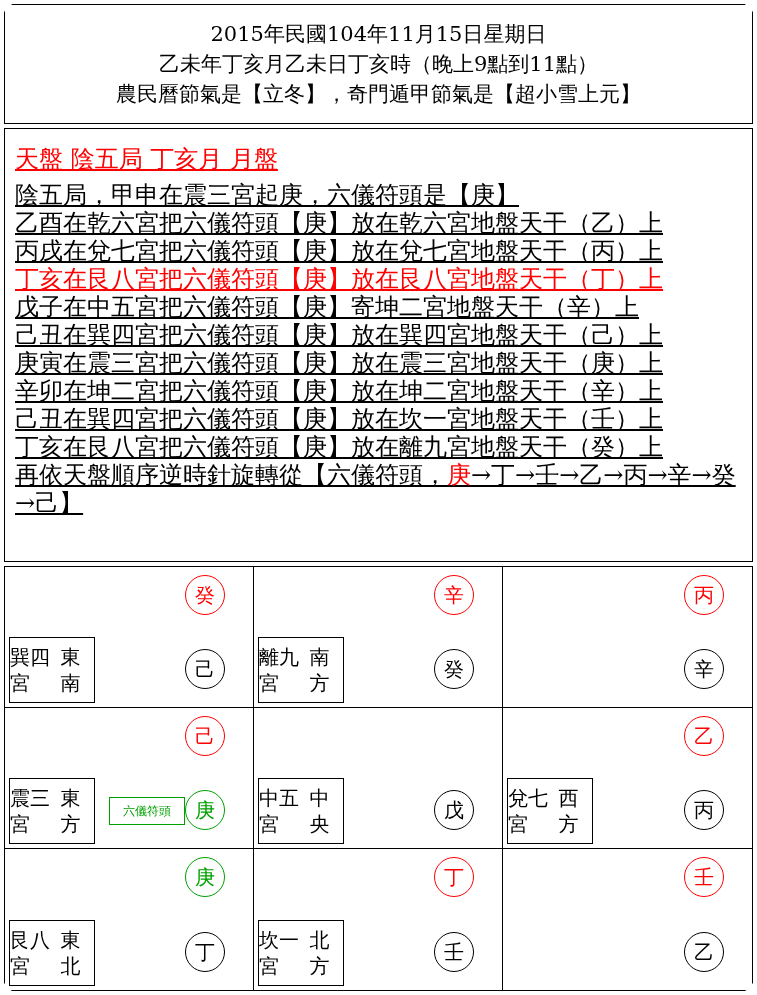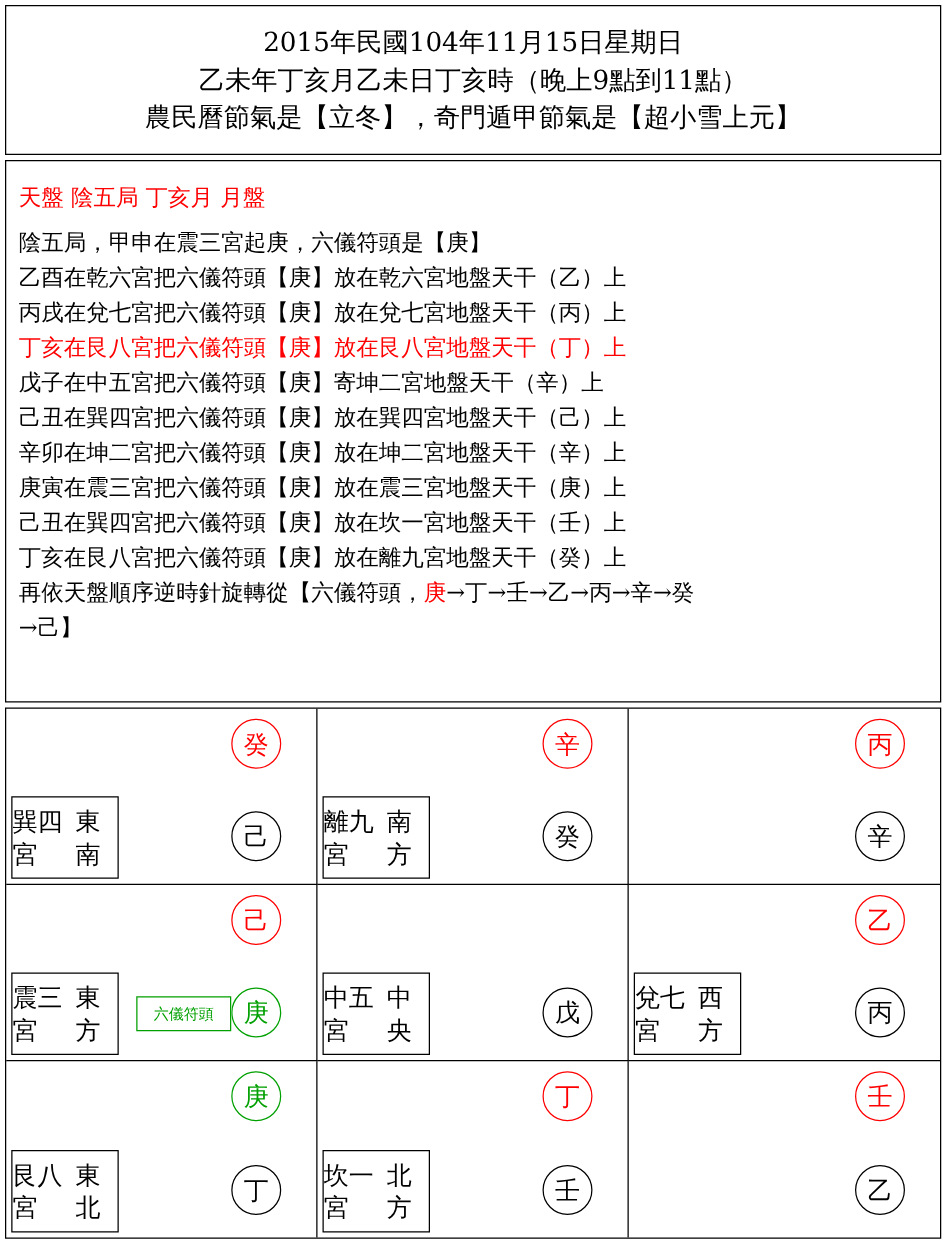--- a/index.html
+++ b/index.html
@@ -10,20 +10,21 @@
   body {
     font-family: "DejaVu Serif", "Liberation Serif", serif;
     color: #000000;
   }
   .page {
     width: 757px;
     height: 995px;
     position: relative;
     box-sizing: border-box;
     overflow: hidden;
+    border-radius: 26px;
   }
 
   
   .header-box {
     position: absolute;
     left: 4px;
     top: 4px;
     width: 749px;
     height: 120px;
     border: 1px solid #000;
@@ -45,23 +46,24 @@
     position: absolute;
     left: 4px;
     top: 128px;
     width: 749px;
     height: 434px;
     border: 1px solid #000;
     box-sizing: border-box;
     padding: 16px 10px 10px 10px;
   }
   .explain-line {
-    font-size: 18px;
+    font-size: 24px;
     line-height: 28px;
     white-space: nowrap;
+    text-decoration: underline;
   }
   .explain-line.red { color: #ff0000; }
   .explain-line .red-inline { color: #ff0000; }
   .title-line {
     margin-bottom: 8px;
   }
 
   
   .grid {
     position: absolute;
@@ -168,22 +170,22 @@
   </div>
 
   <div class="explain-box">
     <div class="explain-line red title-line">天盤  陰五局  丁亥月   月盤</div>
     <div class="explain-line">陰五局，甲申在震三宮起庚，六儀符頭是【庚】</div>
     <div class="explain-line">乙酉在乾六宮把六儀符頭【庚】放在乾六宮地盤天干（乙）上</div>
     <div class="explain-line">丙戌在兌七宮把六儀符頭【庚】放在兌七宮地盤天干（丙）上</div>
     <div class="explain-line red">丁亥在艮八宮把六儀符頭【庚】放在艮八宮地盤天干（丁）上</div>
     <div class="explain-line">戊子在中五宮把六儀符頭【庚】寄坤二宮地盤天干（辛）上</div>
     <div class="explain-line">己丑在巽四宮把六儀符頭【庚】放在巽四宮地盤天干（己）上</div>
+    <div class="explain-line">庚寅在震三宮把六儀符頭【庚】放在震三宮地盤天干（庚）上</div>
     <div class="explain-line">辛卯在坤二宮把六儀符頭【庚】放在坤二宮地盤天干（辛）上</div>
-    <div class="explain-line">庚寅在震三宮把六儀符頭【庚】放在震三宮地盤天干（庚）上</div>
     <div class="explain-line">己丑在巽四宮把六儀符頭【庚】放在坎一宮地盤天干（壬）上</div>
     <div class="explain-line">丁亥在艮八宮把六儀符頭【庚】放在離九宮地盤天干（癸）上</div>
     <div class="explain-line"><span>再依天盤順序逆時針旋轉從【六儀符頭，</span><span class="red-inline">庚</span><span>→丁→壬→乙→丙→辛→癸</span></div>
     <div class="explain-line">→己】</div>
   </div>
 
   <div class="grid">
 
     <div class="cell col1 row1">
       <div class="stem-top">癸</div>

